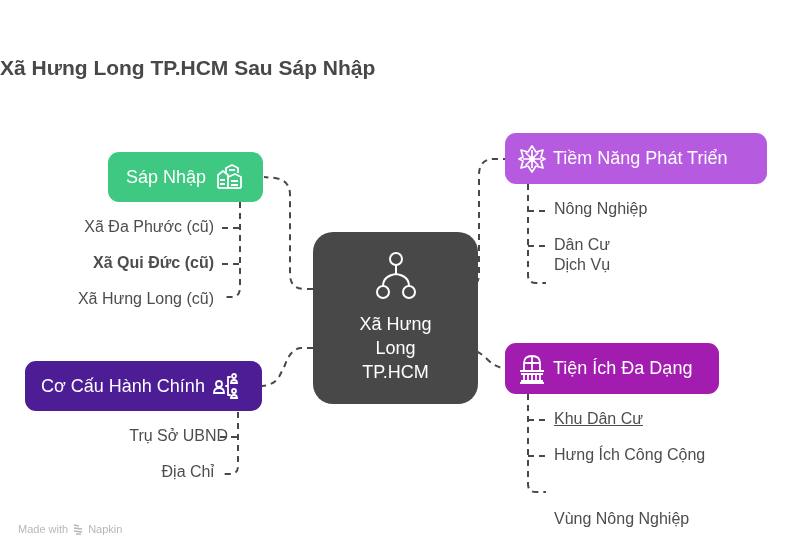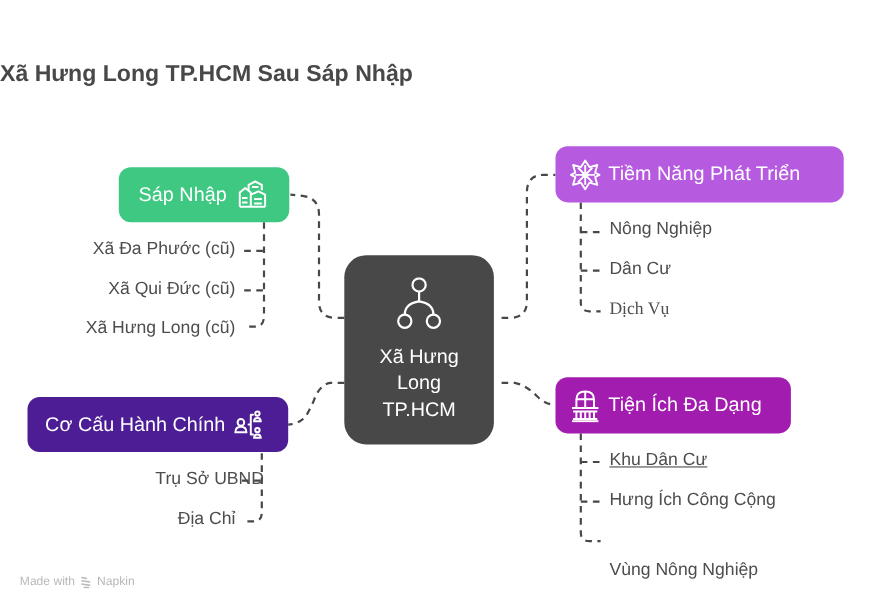--- a/index.html
+++ b/index.html
@@ -11,21 +11,21 @@
       position: absolute; left: 0; top: 56px; width: 712px; 
       font-size: 21px; font-weight: bold; color: #484848;
     }
     svg.lines { position: absolute; left: 0; top: 0; }
     .node {
       position: absolute; border-radius: 11px; color: #ffffff; font-size: 18px;
       display: flex; align-items: center; box-sizing: border-box; white-space: nowrap;
     }
     .node .ic { display: inline-flex; width: 30px; height: 30px; align-items: center; justify-content: center; }
     .center {
-      position: absolute; left: 313px; top: 232px; width: 136px; height: 172px;
+      position: absolute; left: 313px; top: 232px; width: 165px; height: 172px;
       background: #484848; border-radius: 20px; color: #ffffff;
       display: flex; flex-direction: column; align-items: center; justify-content: center;
       text-align: center; font-size: 18px; line-height: 24px;
     }
     .center .cicon { margin-bottom: 6px; }
     .leaf {
       position: absolute; font-size: 16px; color: #4d4d4d; white-space: nowrap;
     }
     .leaf.r { text-align: right; }
     .footer {
@@ -73,39 +73,39 @@
       <path d="M3 25 L3 12 L8 8 L13 12 L13 25"></path>
       <path d="M11 10 L11 5 L17 2 L23 5 L23 10"></path>
       <path d="M13 14 L20 11 L26 14 L26 25"></path>
       <path d="M3 25 L26 25"></path>
       <path d="M5 17 H10 M5 21 H10 M16 18 H23 M16 22 H23 M14 7 H20"></path>
     </svg>
   </span>
 </div>
 
 <div class="leaf r" style="right:578px; top:218px;">Xã Đa Phước (cũ)</div>
-<div class="leaf r" style="right:578px; top:254px;">Xã Qui Đức (cũ)</div>
+<div class="leaf r" style="right:578px; top:254px;font-weight:bold;">Xã Qui Đức (cũ)</div>
 <div class="leaf r" style="right:578px; top:290px;">Xã Hưng Long (cũ)</div>
 
 <div class="node" style="left:25px; top:361px; width:237px; height:50px; background:#4c1d95; padding-left:16px; gap:6px;">
   <span>Cơ Cấu Hành Chính</span>
   <span class="ic">
     <svg width="28" height="28" viewBox="0 0 28 28" fill="none" stroke="#fff" stroke-width="1.8" stroke-linecap="round">
       <circle cx="7" cy="12" r="3"></circle>
       <path d="M2 21 Q2 16 7 16 Q12 16 12 21 Z"></path>
       <path d="M14 14 H16 M16 5 V23 M16 5 H18 M16 23 H18"></path>
       <circle cx="22" cy="4" r="2"></circle>
       <path d="M19 11 Q19 8 22 8 Q25 8 25 11 Z"></path>
       <circle cx="22" cy="19" r="2"></circle>
       <path d="M19 26 Q19 23 22 23 Q25 23 25 26 Z"></path>
     </svg>
   </span>
 </div>
 
-<div class="leaf r" style="right:552px; top:427px;">Trụ Sở UBND</div>
+<div class="leaf r" style="right:564px; top:427px;">Trụ Sở UBND</div>
 <div class="leaf r" style="right:578px; top:463px;">Địa Chỉ</div>
 
 <div class="center">
   <span class="cicon">
     <svg width="44" height="48" viewBox="0 0 44 48" fill="none" stroke="#fff" stroke-width="2">
       <circle cx="22" cy="7" r="6"></circle>
       <circle cx="9" cy="40" r="6"></circle>
       <circle cx="35" cy="40" r="6"></circle>
       <path d="M22 13 V22 M22 22 Q9 24 9 34 M22 22 Q35 24 35 34"></path>
     </svg>
@@ -121,21 +121,21 @@
       <path d="M15 2 L19 8 L26 6 L24 13 L28 15 L24 17 L26 24 L19 22 L15 28 L11 22 L4 24 L6 17 L2 15 L6 13 L4 6 L11 8 Z"></path>
       <path d="M15 6 V24 M6 15 H24 M8.5 8.5 L21.5 21.5 M21.5 8.5 L8.5 21.5"></path>
       <circle cx="15" cy="15" r="2" fill="#fff"></circle>
     </svg>
   </span>
   <span>Tiềm Năng Phát Triển</span>
 </div>
 
 <div class="leaf" style="left:554px; top:200px;">Nông Nghiệp</div>
 <div class="leaf" style="left:554px; top:236px;text-align:center;">Dân Cư</div>
-<div class="leaf" style="left:554px; top:272px;font-family:Liberation Serif, serif;">Dịch Vụ</div>
+<div class="leaf" style="left:554px; top:256px;">Dịch Vụ</div>
 
 <div class="node" style="left:505px; top:343px; width:214px; height:51px; background:#a21caf; padding-left:12px; gap:6px;">
   <span class="ic">
     <svg width="28" height="30" viewBox="0 0 28 30" fill="none" stroke="#fff" stroke-width="1.8">
       <path d="M6 16 V9 Q6 2 14 2 Q22 2 22 9 V16"></path>
       <path d="M14 2 V16 M6 9 H22"></path>
       <path d="M2 17 H26 M3 20 H25 M3 27 H25 M2 29 H26"></path>
       <path d="M6 20 V27 M10 20 V27 M14 20 V27 M18 20 V27 M22 20 V27"></path>
     </svg>
   </span>

